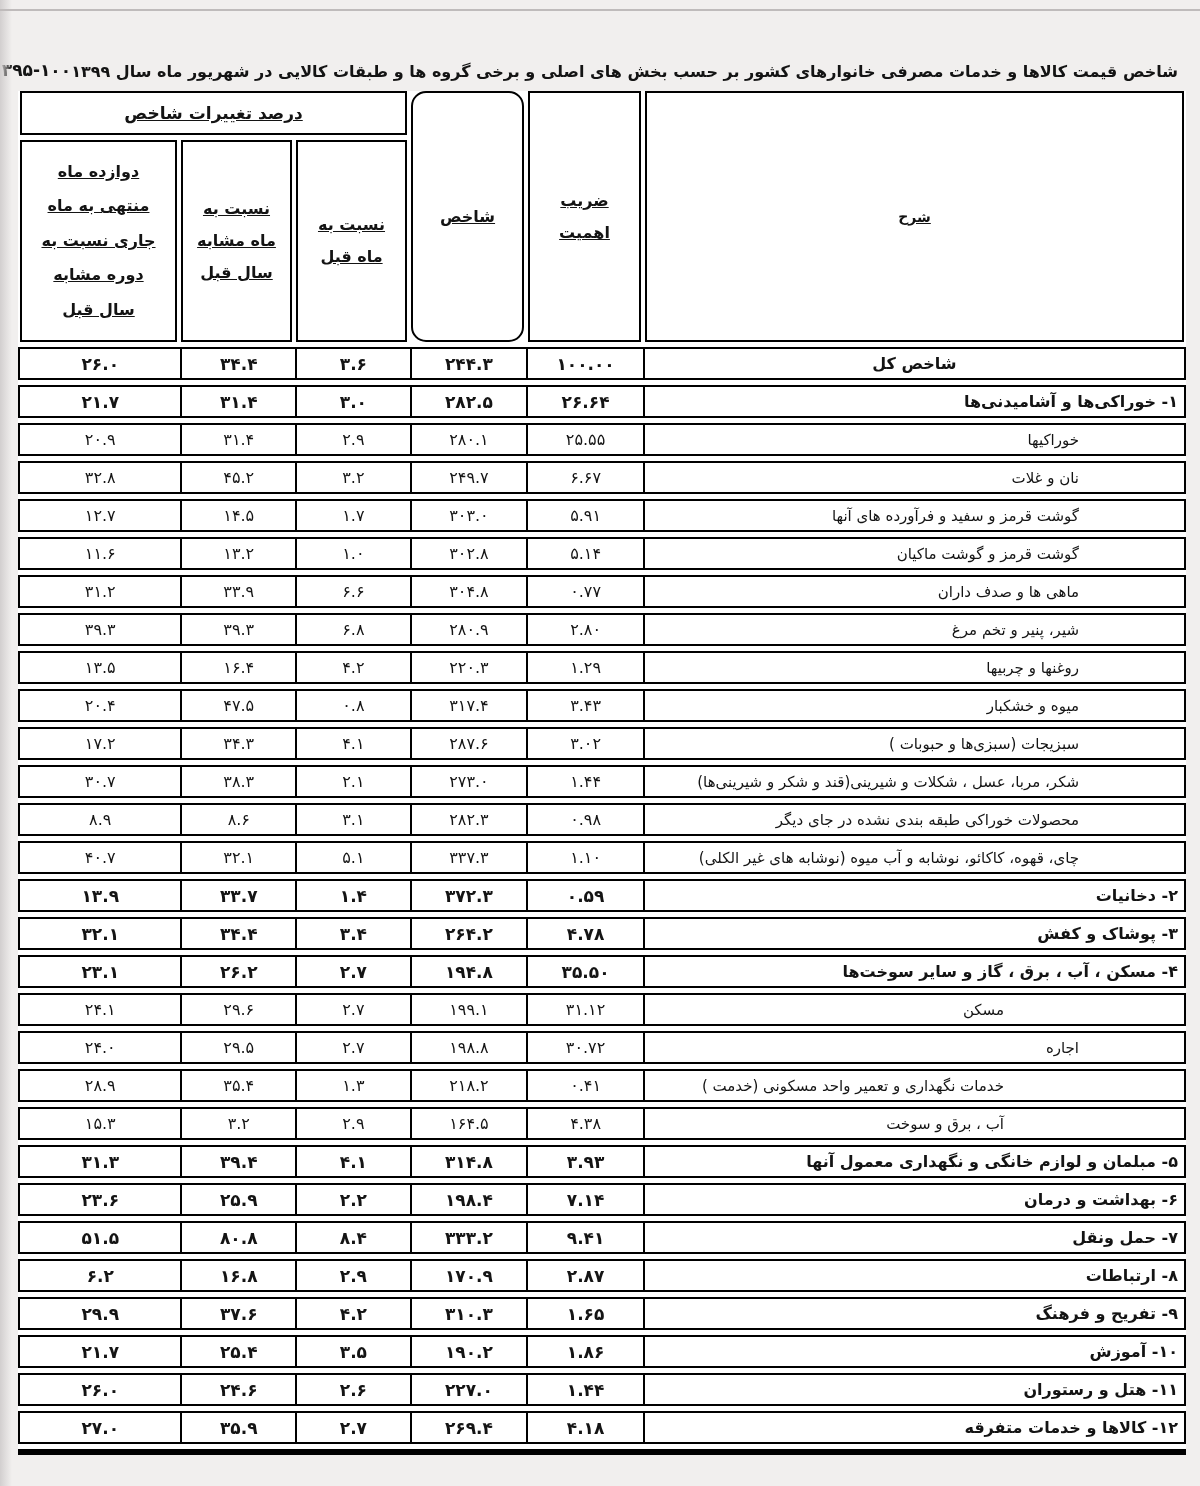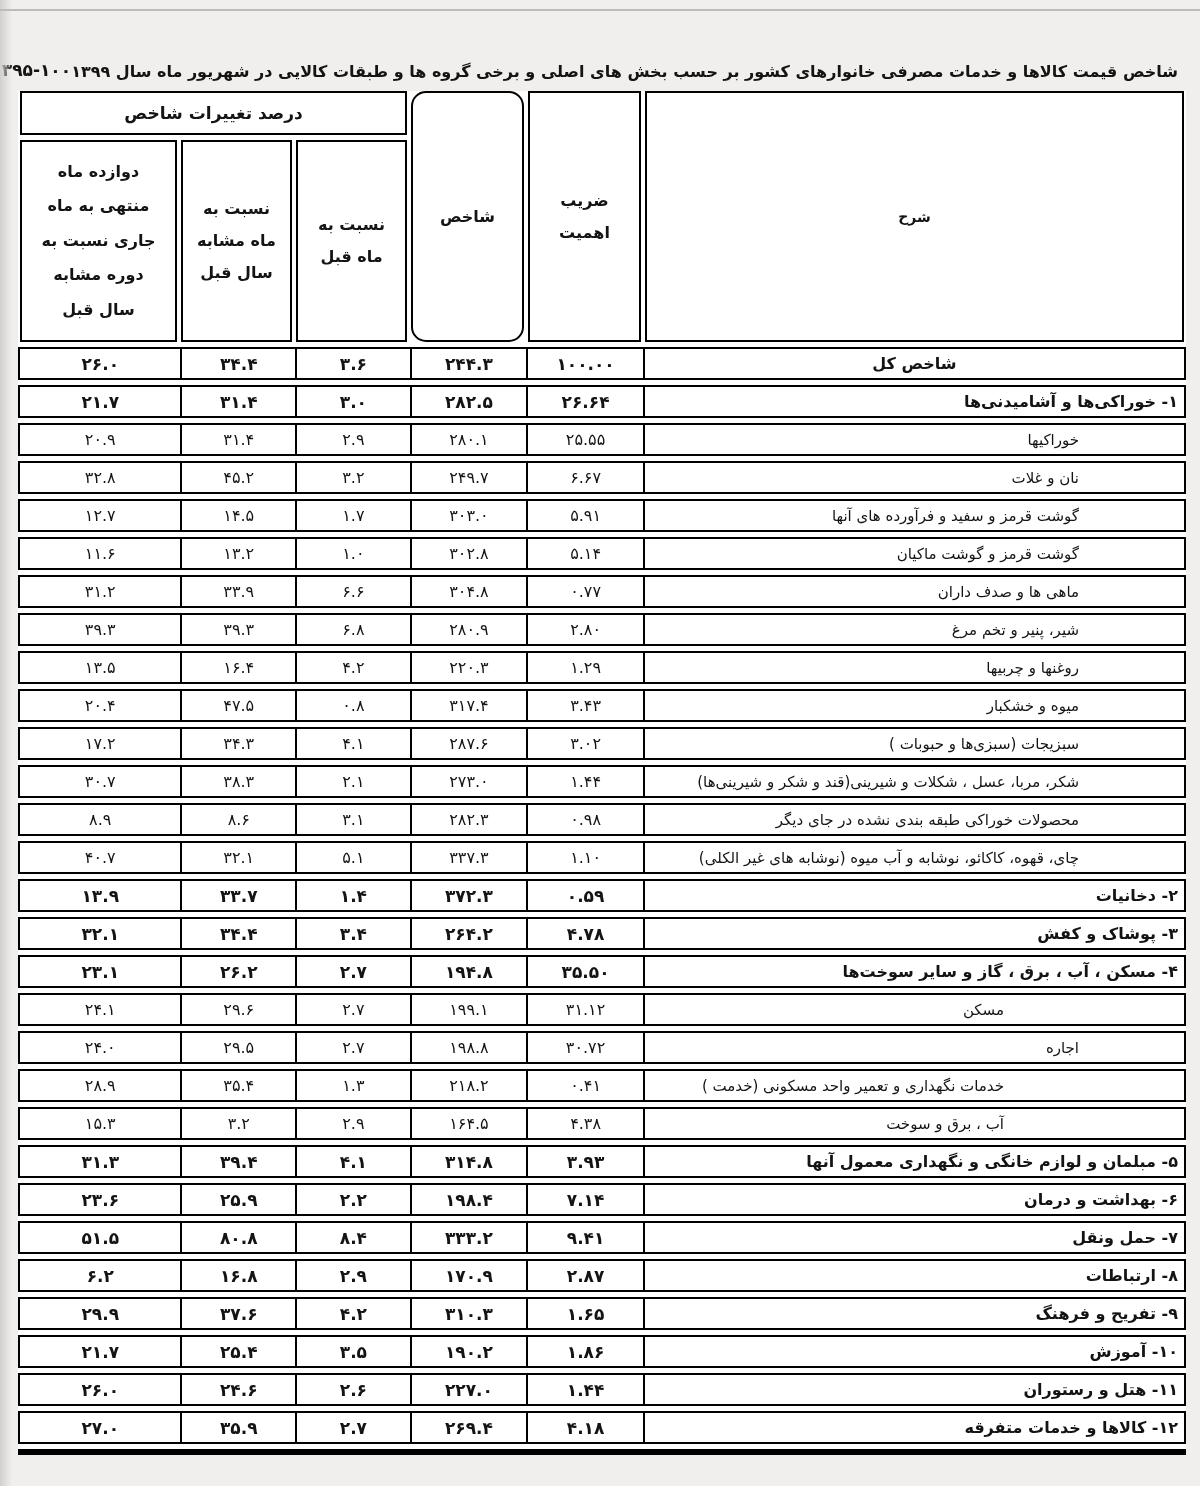--- a/index.html
+++ b/index.html
@@ -23,21 +23,21 @@
 
   .cpi-table{direction:rtl;background:#fff;}
 
   .thead{display:grid;
     grid-template-columns:543fr 117fr 117fr 115fr 115fr 161fr;
     grid-template-rows:44px 202px;
     row-gap:5px;}
   .th{border:2px solid #000;background:#fff;margin:0 2px;
     display:flex;align-items:center;justify-content:center;
     text-align:center;font-weight:bold;font-size:16px;
-    padding:2px 11px;box-sizing:border-box;line-height:2.0;}
+    padding:2px 11px;box-sizing:border-box;line-height:2.0;text-decoration:underline;}
   .th-desc {grid-column:1;grid-row:1/3;font-size:14px;}
   .th-weight{grid-column:2;grid-row:1/3;}
   .th-index{grid-column:3;grid-row:1/3;border-radius:15px;}
   .th-group{grid-column:4/7;grid-row:1;font-size:17px;}
   .th-mom {grid-column:4;grid-row:2;}
   .th-yoy {grid-column:5;grid-row:2;}
   .th-m12 {grid-column:6;grid-row:2;line-height:2.15;}
 
   .row{display:grid;
     grid-template-columns:543fr 117fr 117fr 115fr 115fr 161fr;

